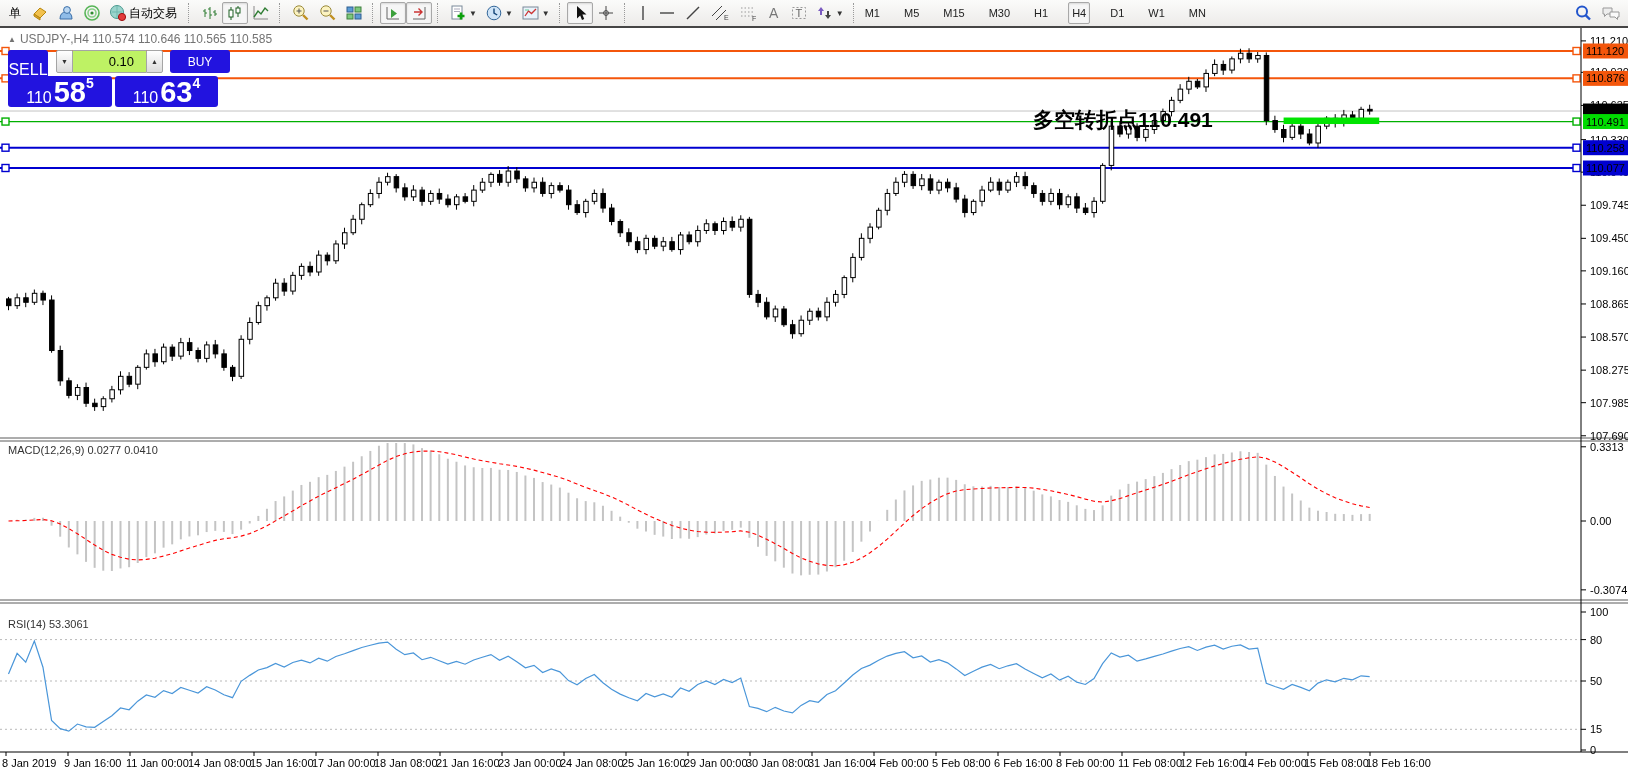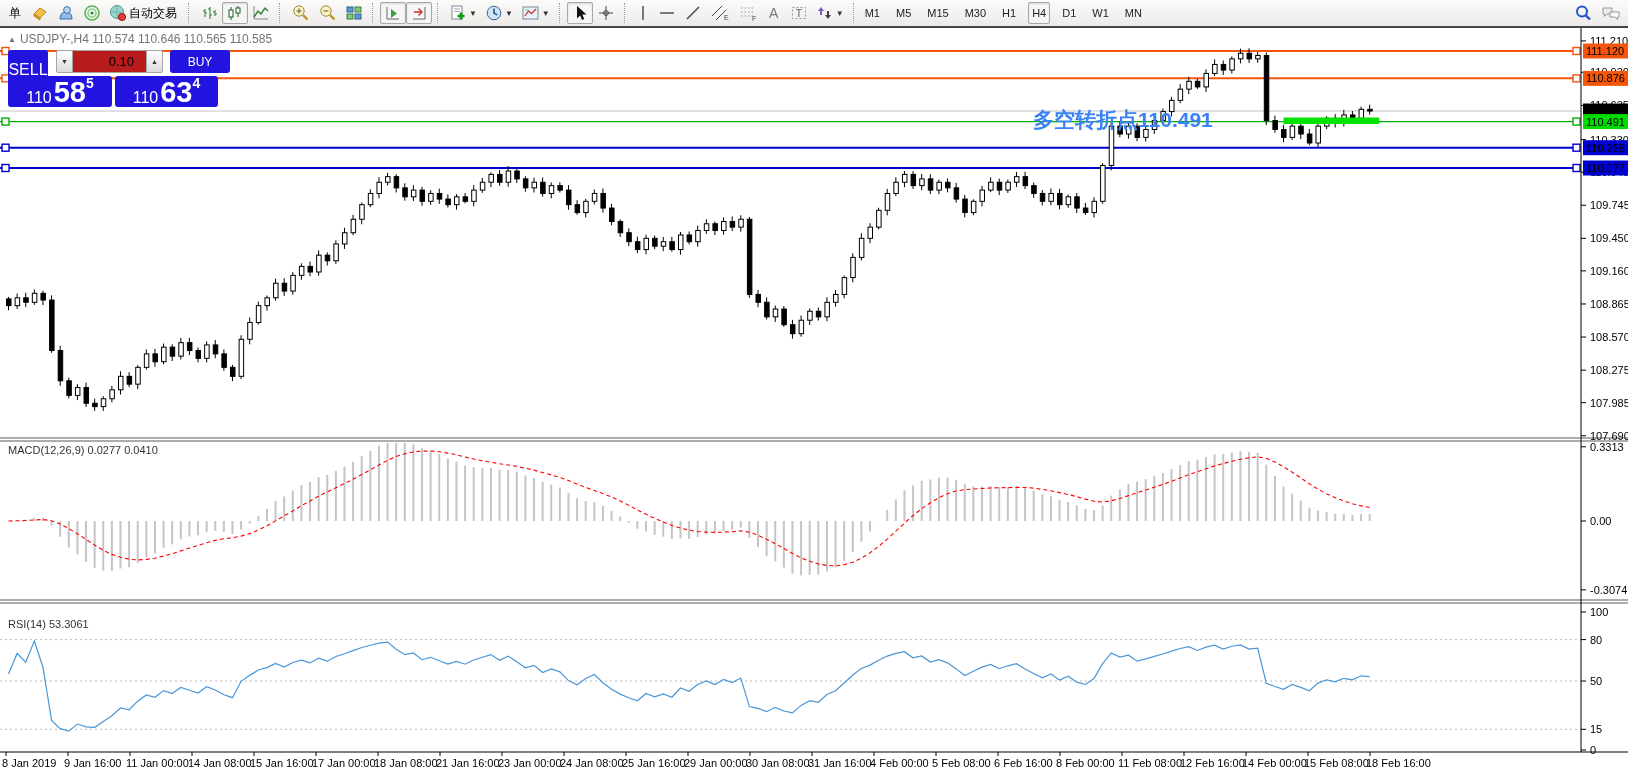--- a/index.html
+++ b/index.html
@@ -12,34 +12,34 @@
 .tbtn svg{display:block}
 .tlabel{font-size:12px;color:#000;padding:0 2px}
 .caret{font-size:8px;color:#333;margin-left:2px}
 .tspacer{flex:1}
 
 .chart{position:absolute;top:28px;left:0;width:1628px;height:748px;background:#fff}
 #chart-svg{position:absolute;top:0;left:0}
 #chart-svg text{font-family:"Liberation Sans",sans-serif;font-size:11px;fill:#000}
 .chart-title{position:absolute;left:8px;top:4px;font-size:12px;color:#737373}
 .chart-title .tri{font-size:8px;vertical-align:1px;margin-right:4px}
-.annotation{position:absolute;left:1033px;top:78px;font-size:21px;font-weight:bold;color:#3b82f6;letter-spacing:0;white-space:nowrap}
+.annotation{position:absolute;left:1033px;top:78px;font-size:21px;font-weight:bold;color:#000000;letter-spacing:0;white-space:nowrap}
 .ind-label{position:absolute;left:8px;font-size:11px;color:#333}
 #macd-label{top:416px}
 #rsi-label{top:590px}
 
 .panel{position:absolute;left:8px;top:22px;width:210px;height:57px;font-family:"Liberation Sans",sans-serif}
 .blue{position:absolute;background:#2213DF;color:#fff;border-radius:3px;display:flex;align-items:center;justify-content:center}
 .sell-tab{left:0;top:0;width:40px;height:39px;font-size:16px}
 .buy-tab{left:162px;top:0;width:60px;height:23px;font-size:12px}
 .stepper{position:absolute;left:48px;top:0;height:23px;display:flex}
 .step-btn{width:17px;height:23px;border:1px solid #a5a5a5;background:linear-gradient(#fff,#dcdcdc);font-size:7px;display:flex;align-items:center;justify-content:center;color:#333}
 .step-down{border-radius:2px 0 0 2px}
 .step-up{border-radius:0 2px 2px 0}
-.vol{width:73px;height:23px;border-top:1px solid #a5a5a5;border-bottom:1px solid #a5a5a5;background:#b91c1c;font-size:13px;color:#000;display:flex;align-items:center;justify-content:flex-end;padding-right:12px}
+.vol{width:73px;height:23px;border-top:1px solid #a5a5a5;border-bottom:1px solid #a5a5a5;background:#bef264;font-size:13px;color:#000;display:flex;align-items:center;justify-content:flex-end;padding-right:12px}
 .price-btn{top:26px;height:31px;align-items:flex-end;padding-bottom:2px}
 .sell-price{left:0;width:104px}
 .buy-price{left:107px;width:103px}
 .p-pre{font-size:16px;line-height:15px;margin-right:2px}
 .p-big{font-size:29px;font-weight:bold;line-height:26px}
 .p-sup{font-size:14px;font-weight:bold;align-self:flex-start;line-height:12px;margin-top:1px}
 </style>
 </head>
 <body>
 
@@ -257,21 +257,21 @@
   <div class="tbtn">
       <span>
         <svg width="18" height="18">
           <path d="M5 3 l3 4 h-2 v4 h-2 V7 H2 Z" fill="#7A5AC0"></path>
           <path d="M12 15 l-3 -4 h2 V7 h2 v4 h2 Z" fill="#444"></path>
         </svg>
       </span>
       <span class="caret">▼</span>
     </div>
   <div class="tsep"></div>
-  <div id="tf-group" style="display:flex;gap:8px">
+  <div id="tf-group" style="display:flex;gap:16px">
       <div class="tbtn">M1</div>
       <div class="tbtn">M5</div>
       <div class="tbtn">M15</div>
       <div class="tbtn">M30</div>
       <div class="tbtn">H1</div>
       <div class="tbtn pressed">H4</div>
       <div class="tbtn">D1</div>
       <div class="tbtn">W1</div>
       <div class="tbtn">MN</div>
     </div>

